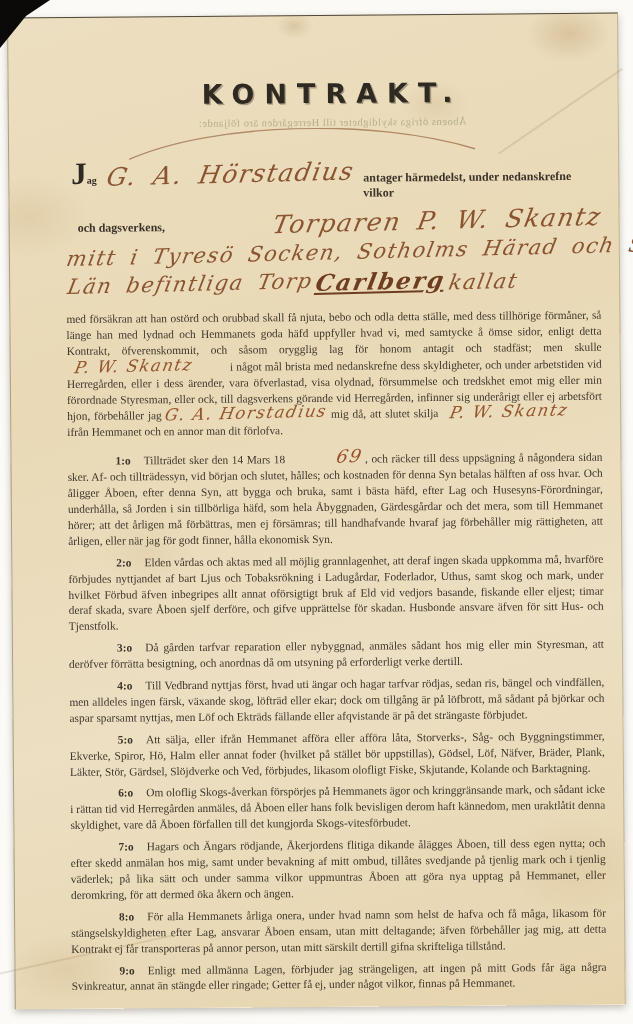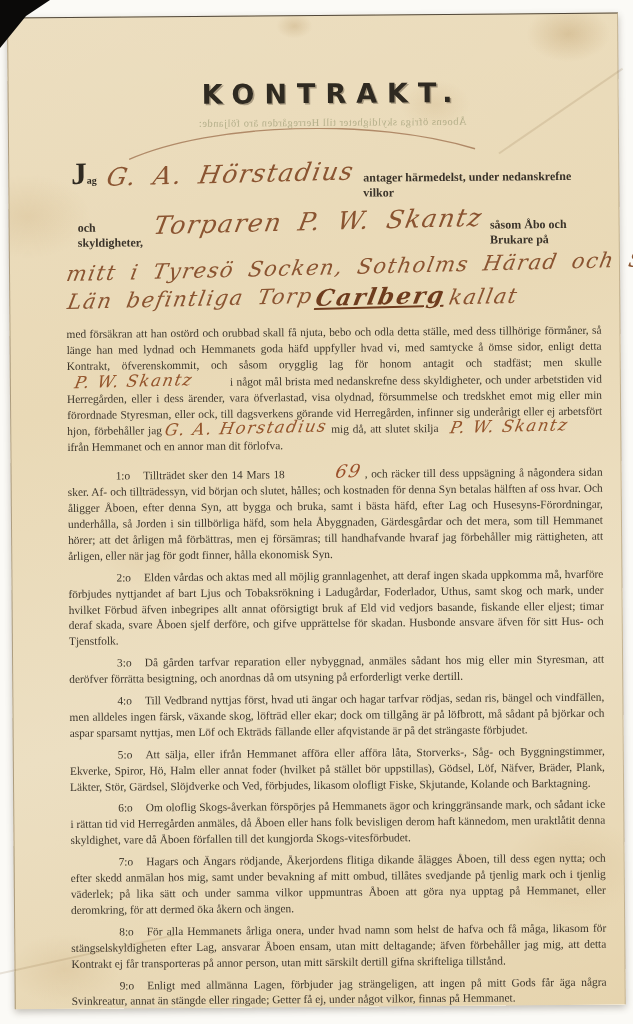--- a/index.html
+++ b/index.html
@@ -97,21 +97,21 @@
   .preamble, .clause{
     text-align:justify;
     font-size:11.4px;
     line-height:15.9px;
     margin:0;
     color:#3d362c;
   }
   .preamble{margin-top:16px;}
   .clauses{margin-top:10px;}
   .clause{margin-top:6px;text-indent:48px;}
-  .cnum{font-weight:normal;margin-right:13px;}
+  .cnum{font-weight:bold;margin-right:13px;}
   .hand-year{font-size:18px;color:#9a4f2a;padding:0 3px;}
 </style>
 </head>
 <body>
 
 <div class="scan">
   <div class="black-corner"></div>
 
   <div class="paper">
     <div class="crease crease-tr"></div>
@@ -124,23 +124,22 @@
     <div class="jag-line">
       <svg class="flourish" width="360" height="34" viewBox="0 0 360 34">
         <path d="M6,30 C90,-6 250,-10 352,22" fill="none" stroke="#8a5431" stroke-width="1.4" opacity="0.8"></path>
       </svg>
       <span><span class="jag-j">J</span><span class="jag-rest">ag</span></span>
       <span class="hand hand-lg">G. A. Hörstadius</span>
       <span class="print-bold">antager härmedelst, under nedanskrefne vilkor</span>
     </div>
 
     <div class="duties-line">
-      <span class="print-bold">och skyldigheter,</span>
+      <span class="print-bold">och dagsverkens,</span>
       <span class="hand hand-lg">Torparen P. W. Skantz</span>
-      <span class="print-bold">såsom Åbo och Brukare på</span>
     </div>
 
     <div class="loc-line">
       <span class="hand hand-md">mitt i Tyresö Socken, Sotholms Härad och Stockholms</span>
     </div>
     <div class="loc-line loc2">
       <span class="hand hand-md">Län befintliga Torp</span>
       <span class="hand hand-strong">Carlberg</span>
       <span class="hand hand-md">kallat</span>
     </div>

